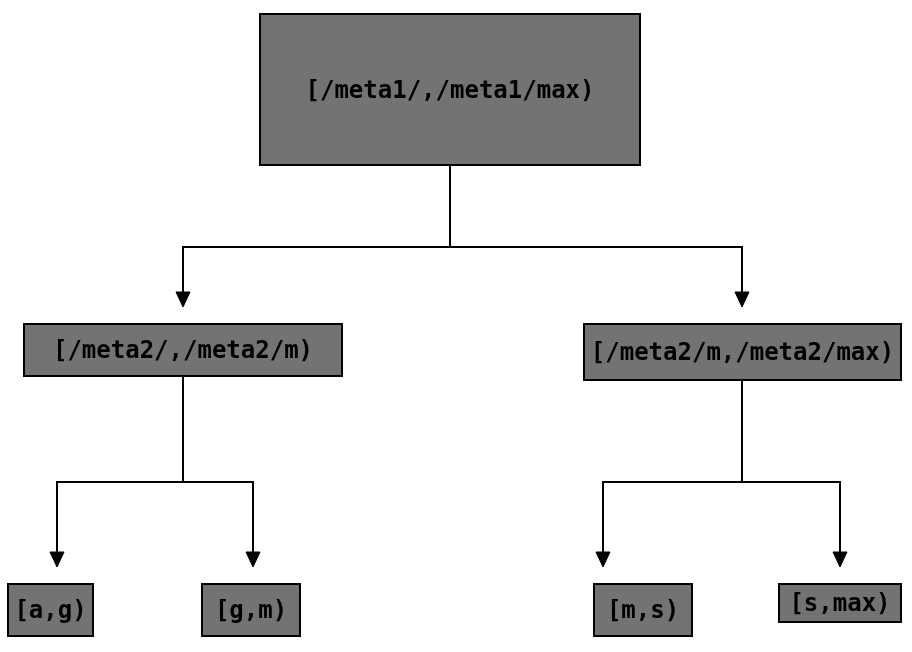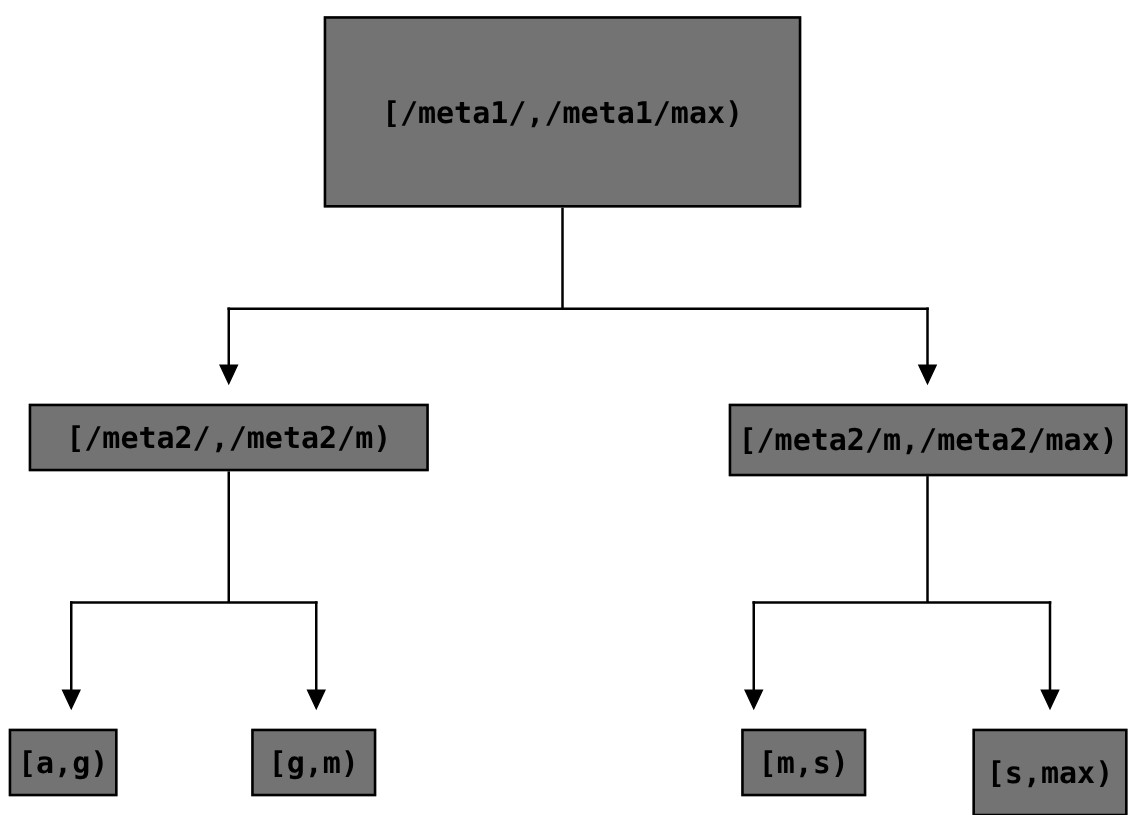--- a/index.html
+++ b/index.html
@@ -42,21 +42,21 @@
     font-size: 24px;
     font-weight: bold;
     white-space: pre;
   }
   .node-root  { left: 259px; top: 13px;  width: 382px; height: 153px; }
   .node-l2a   { left: 23px;  top: 323px; width: 320px; height: 54px; }
   .node-l2b   { left: 583px; top: 323px; width: 319px; height: 58px; }
   .node-leaf1 { left: 7px;   top: 583px; width: 87px; height: 54px; }
   .node-leaf2 { left: 201px; top: 583px; width: 100px; height: 54px; }
   .node-leaf3 { left: 553px; top: 583px; width: 100px; height: 54px; margin-left: 40px; }
-  .node-leaf4 { left: 778px; top: 583px; width: 124px; height: 70px; }
+  .node-leaf4 { left: 778px; top: 583px; width: 124px; height: 40px; }
 </style>
 </head>
 <body>
 
 <div class="canvas">
 
   <svg class="edges" viewBox="0 0 912 652" xmlns="http://www.w3.org/2000/svg">
 
     <g>
       <line x1="450" y1="166" x2="450" y2="247"></line>

